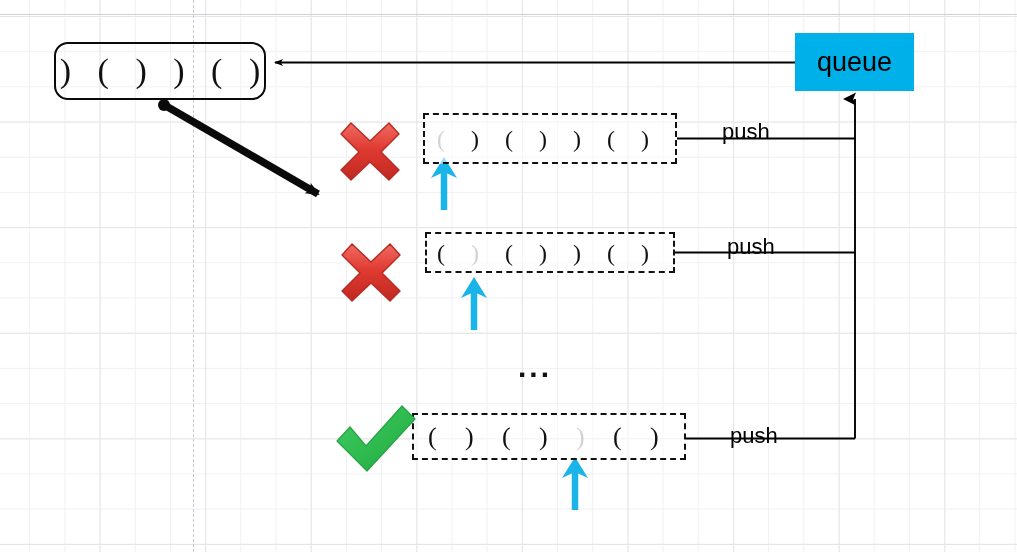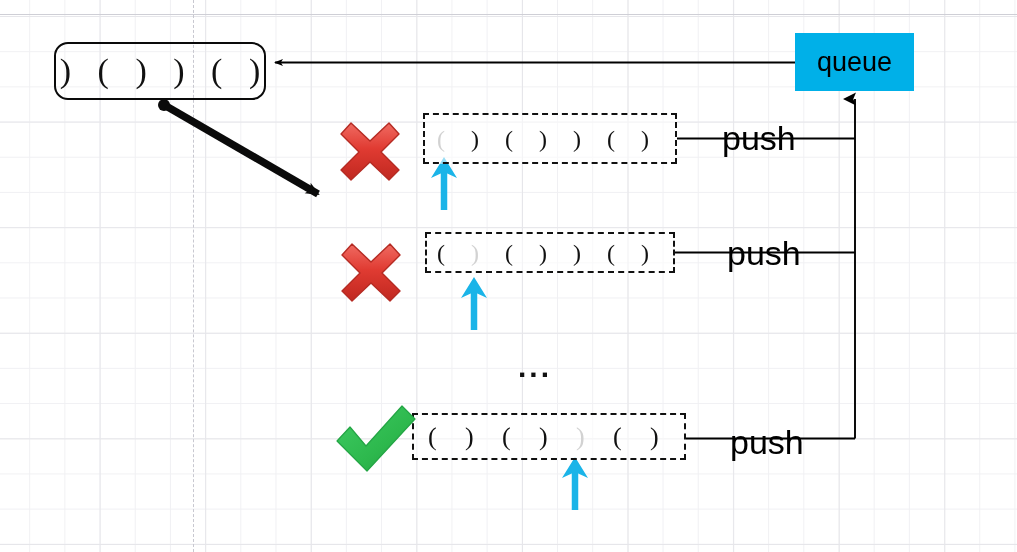--- a/index.html
+++ b/index.html
@@ -136,21 +136,21 @@
 
   #row1-box .cand-seq { font-size: 24px; }
   #row2-box .cand-seq { font-size: 24px; padding-left: 10px; }
   #row3-box .cand-seq { font-size: 26px; padding-left: 14px; }
   #row3-box .cand-seq .ch { width: 37px; }
 
   
   .push-label {
     position: absolute;
     font-family: "Liberation Sans", sans-serif;
-    font-size: 34px;
+    font-size: 22px;
     color: #000000;
     line-height: 1;
     white-space: nowrap;
   }
   #push1 { left: 722px; top: 121px; }
   #push2 { left: 727px; top: 236px; }
   #push3 { left: 730px; top: 425px; }
 
   
   .verdict {

